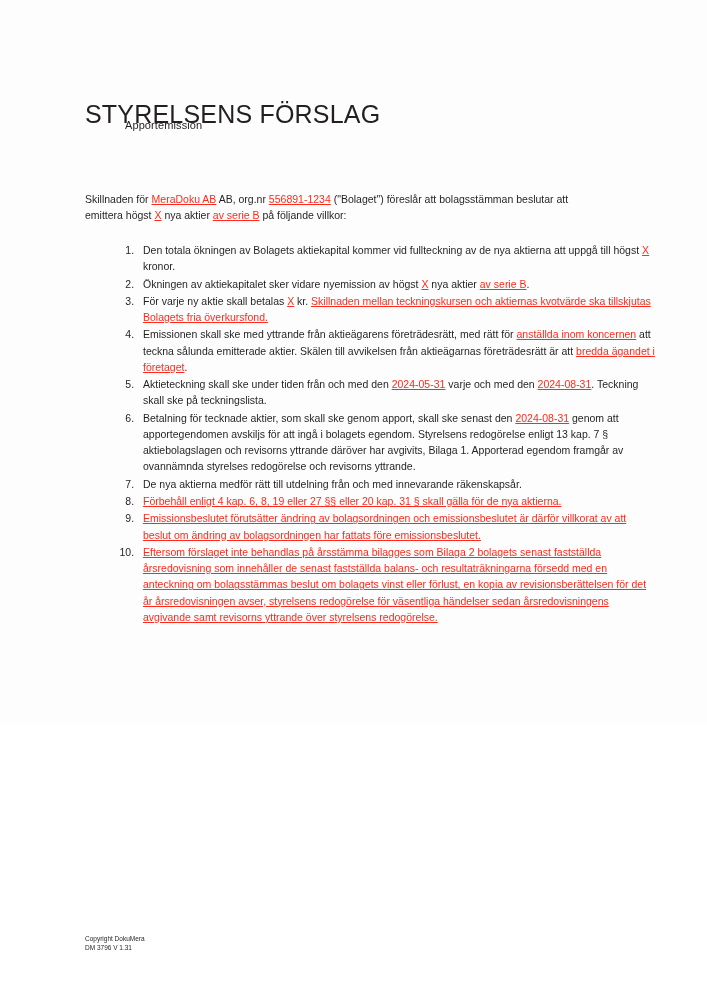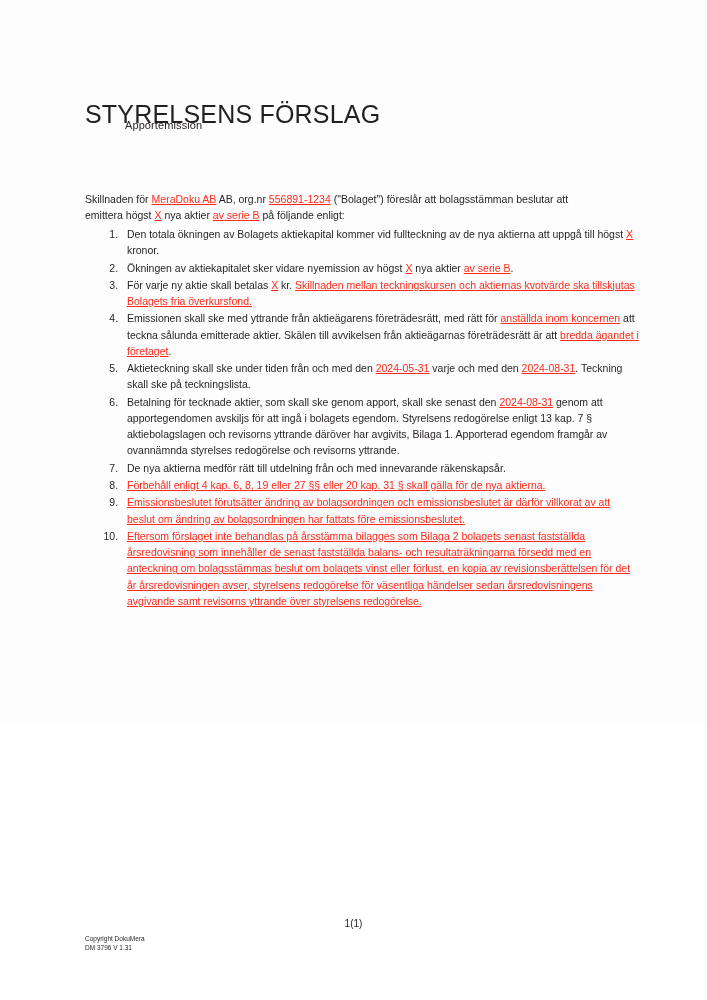--- a/index.html
+++ b/index.html
@@ -54,21 +54,21 @@
   }
   .red {
     color: #ff2a1c;
     text-decoration: underline;
   }
   ol.clauses {
     position: absolute;
     left: 85px;
     top: 226px;
     width: 520px;
-    margin: 0;
+    margin: 16px;
     padding: 0 0 0 36px;
     font-size: 10.5px;
     line-height: 1.55;
     color: #231f20;
     list-style-position: outside;
   }
   ol.clauses > li {
     margin-bottom: 1px;
     padding-left: 6px;
   }
@@ -101,37 +101,36 @@
 </style>
 </head>
 <body>
 
 <div class="page">
 
   <h1 class="doc-title">STYRELSENS FÖRSLAG</h1>
   <div class="doc-subtitle">Apportemission</div>
 
   <p class="intro">
-    <span>Skillnaden för </span><span class="red">MeraDoku AB</span><span> AB, org.nr </span><span class="red">556891-1234</span><span> ("Bolaget") föreslår att bolagsstämman beslutar att emittera högst </span><span class="red">X</span><span> nya aktier </span><span class="red">av serie B</span><span> på följande enligt:</span>
+    <span>Skillnaden för </span><span class="red">MeraDoku AB</span><span> AB, org.nr </span><span class="red">556891-1234</span><span> ("Bolaget") föreslår att bolagsstämman beslutar att emittera högst </span><span class="red">X</span><span> nya aktier </span><span class="red">av serie B</span><span> på följande villkor:</span>
   </p>
 
   <ol class="clauses">
       <li><span>Den totala ökningen av Bolagets aktiekapital kommer vid fullteckning av de nya aktierna att uppgå till högst </span><span class="red">X</span><span> kronor.</span></li>
       <li><span>Ökningen av aktiekapitalet sker vidare nyemission av högst </span><span class="red">X</span><span> nya aktier </span><span class="red">av serie B</span><span>.</span></li>
       <li><span>För varje ny aktie skall betalas </span><span class="red">X</span><span> kr. </span><span class="red">Skillnaden mellan teckningskursen och aktiernas kvotvärde ska tillskjutas Bolagets fria överkursfond.</span></li>
       <li><span>Emissionen skall ske med yttrande från aktieägarens företrädesrätt, med rätt för </span><span class="red">anställda inom koncernen</span><span> att teckna sålunda emitterade aktier. Skälen till avvikelsen från aktieägarnas företrädesrätt är att </span><span class="red">bredda ägandet i företaget</span><span>.</span></li>
       <li><span>Aktieteckning skall ske under tiden från och med den </span><span class="red">2024-05-31</span><span> varje och med den </span><span class="red">2024-08-31</span><span>. Teckning skall ske på teckningslista.</span></li>
       <li><span>Betalning för tecknade aktier, som skall ske genom apport, skall ske senast den </span><span class="red">2024-08-31</span><span> genom att apportegendomen avskiljs för att ingå i bolagets egendom. Styrelsens redogörelse enligt 13 kap. 7 § aktiebolagslagen och revisorns yttrande däröver har avgivits, Bilaga 1. Apporterad egendom framgår av ovannämnda styrelses redogörelse och revisorns yttrande.</span></li>
       <li><span>De nya aktierna medför rätt till utdelning från och med innevarande räkenskapsår.</span></li>
       <li><span class="red">Förbehåll enligt 4 kap. 6, 8, 19 eller 27 §§ eller 20 kap. 31 § skall gälla för de nya aktierna.</span></li>
       <li><span class="red">Emissionsbeslutet förutsätter ändring av bolagsordningen och emissionsbeslutet är därför villkorat av att beslut om ändring av bolagsordningen har fattats före emissionsbeslutet.</span></li>
       <li><span class="red">Eftersom förslaget inte behandlas på årsstämma bilagges som Bilaga 2 bolagets senast fastställda årsredovisning som innehåller de senast fastställda balans- och resultaträkningarna försedd med en anteckning om bolagsstämmas beslut om bolagets vinst eller förlust, en kopia av revisionsberättelsen för det år årsredovisningen avser, styrelsens redogörelse för väsentliga händelser sedan årsredovisningens avgivande samt revisorns yttrande över styrelsens redogörelse.</span></li>
     </ol>
 
 
-  <div class="page-number">1(1)</div>
 
   <div class="footer-left">
     <div>Copyright DokuMera</div>
     <div>DM 3796 V 1.31</div>
   </div>
 
 </div>
 
 </body></html>

